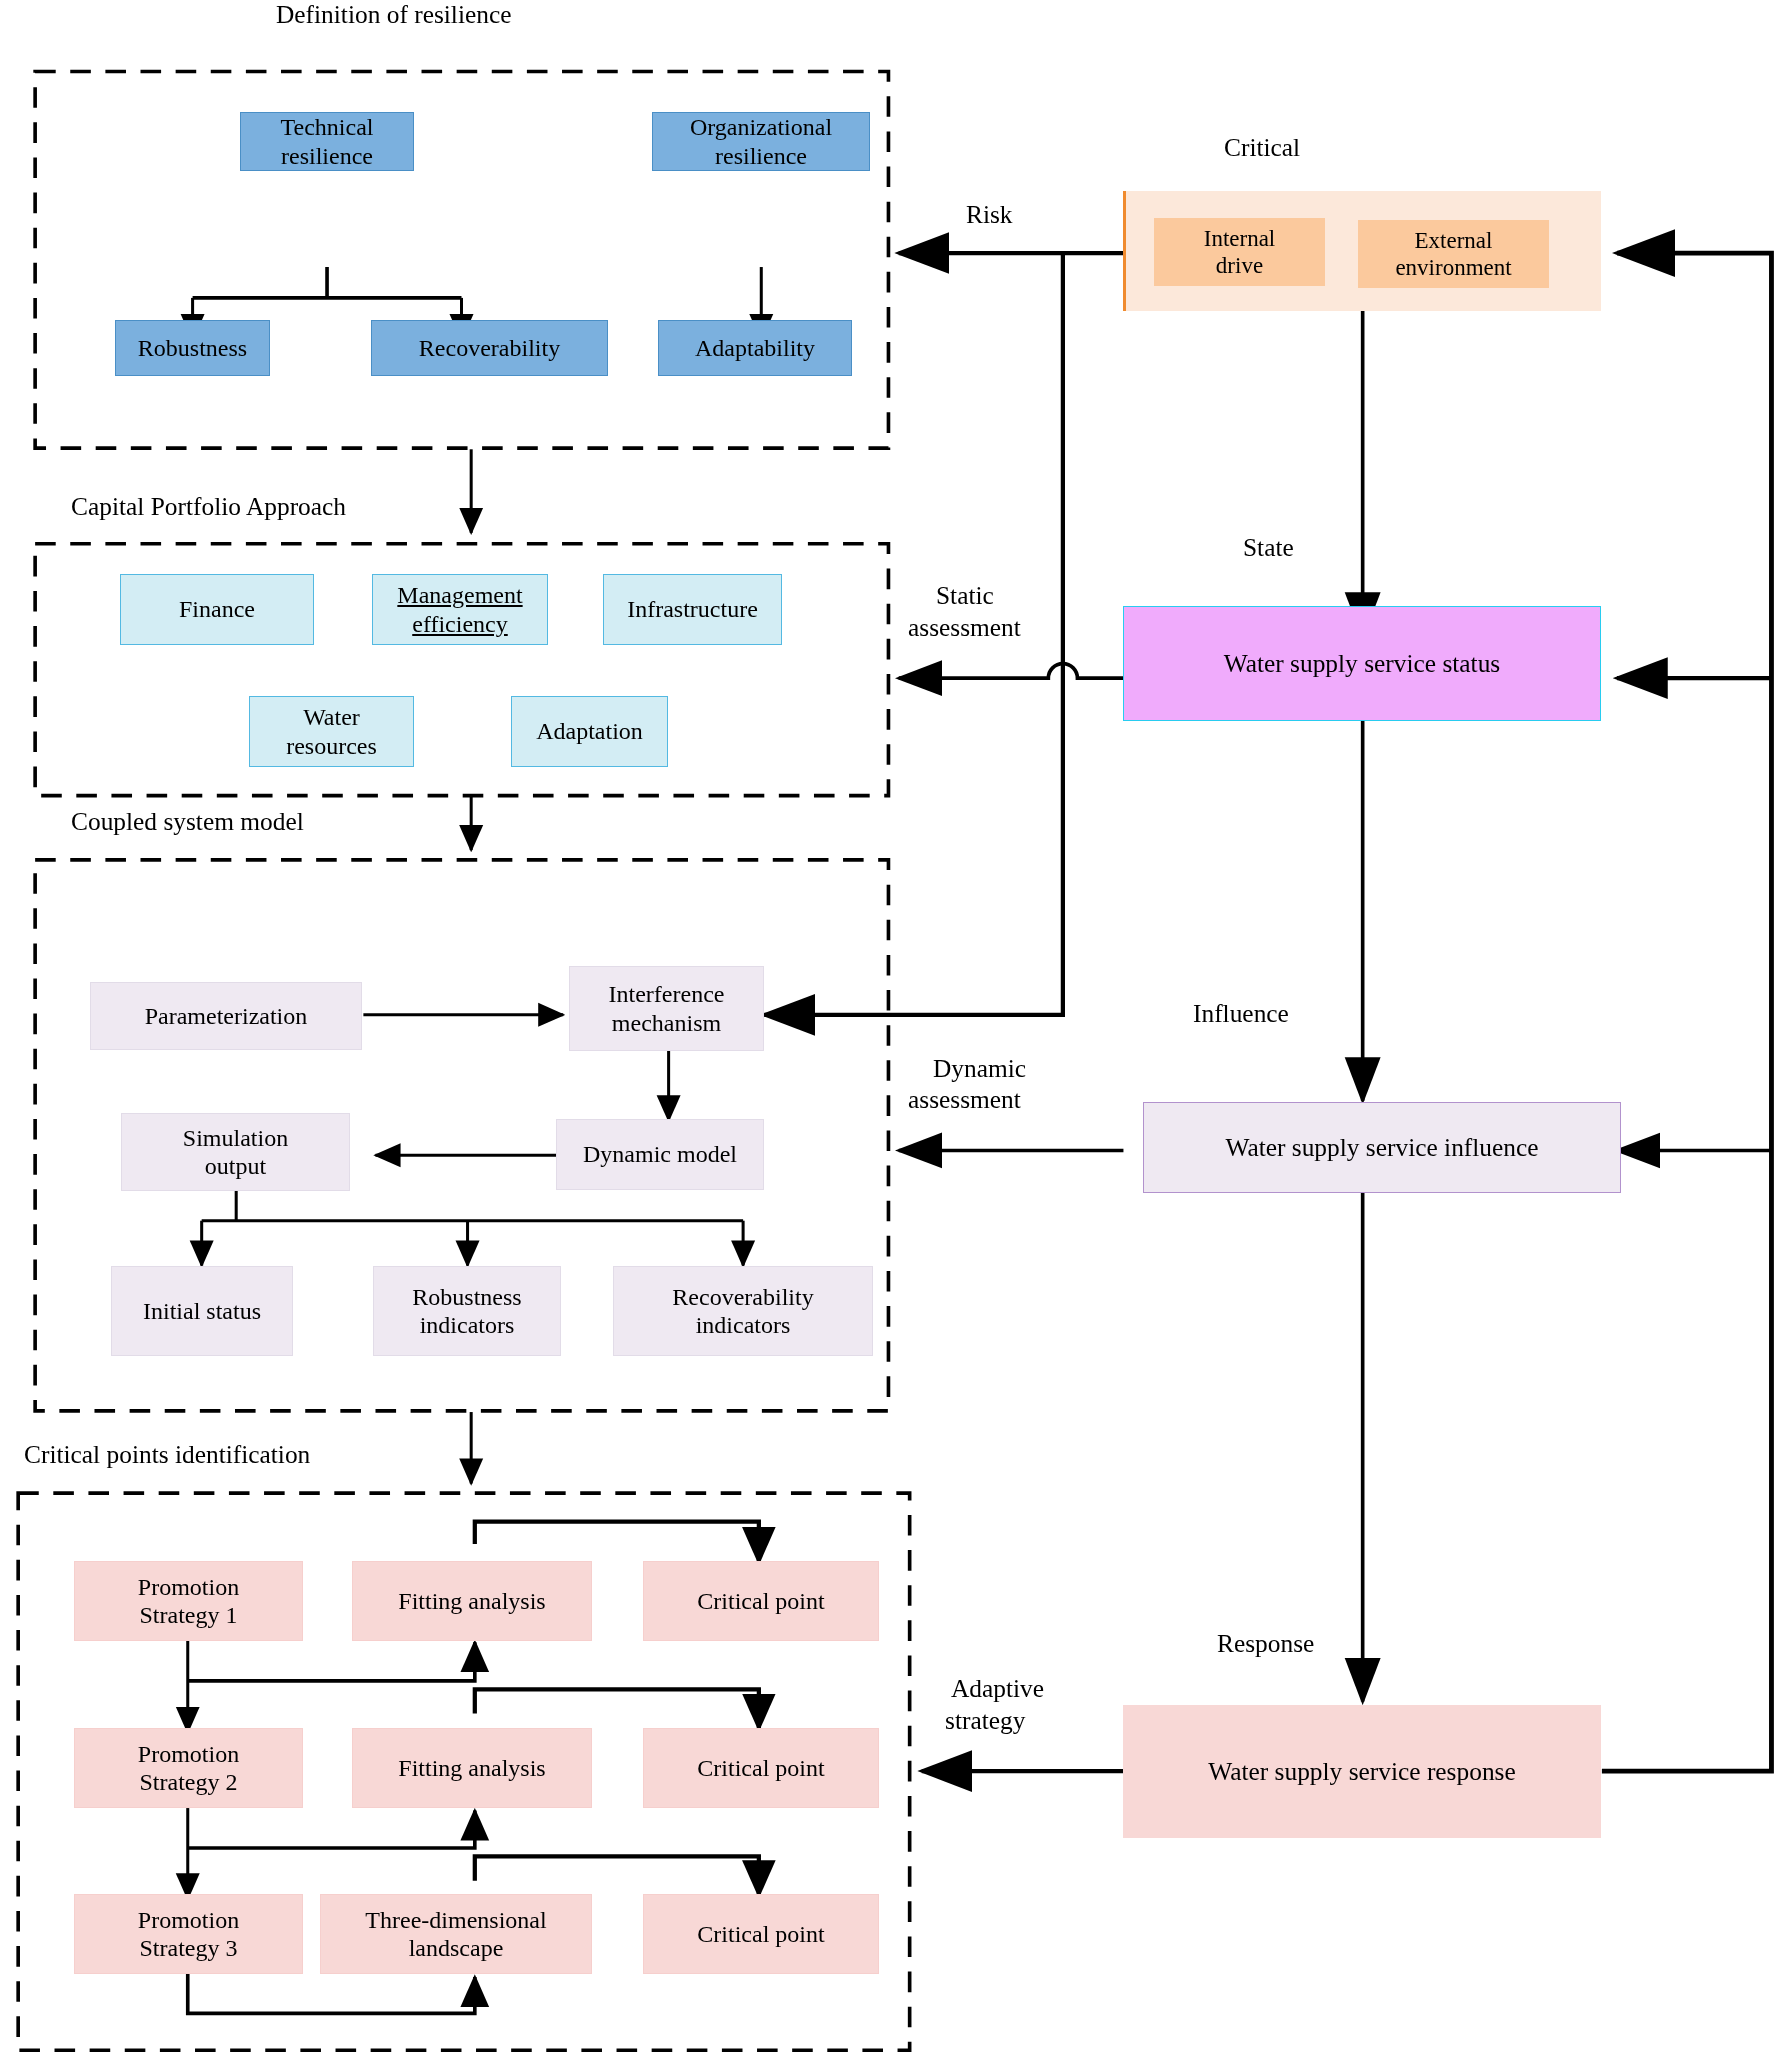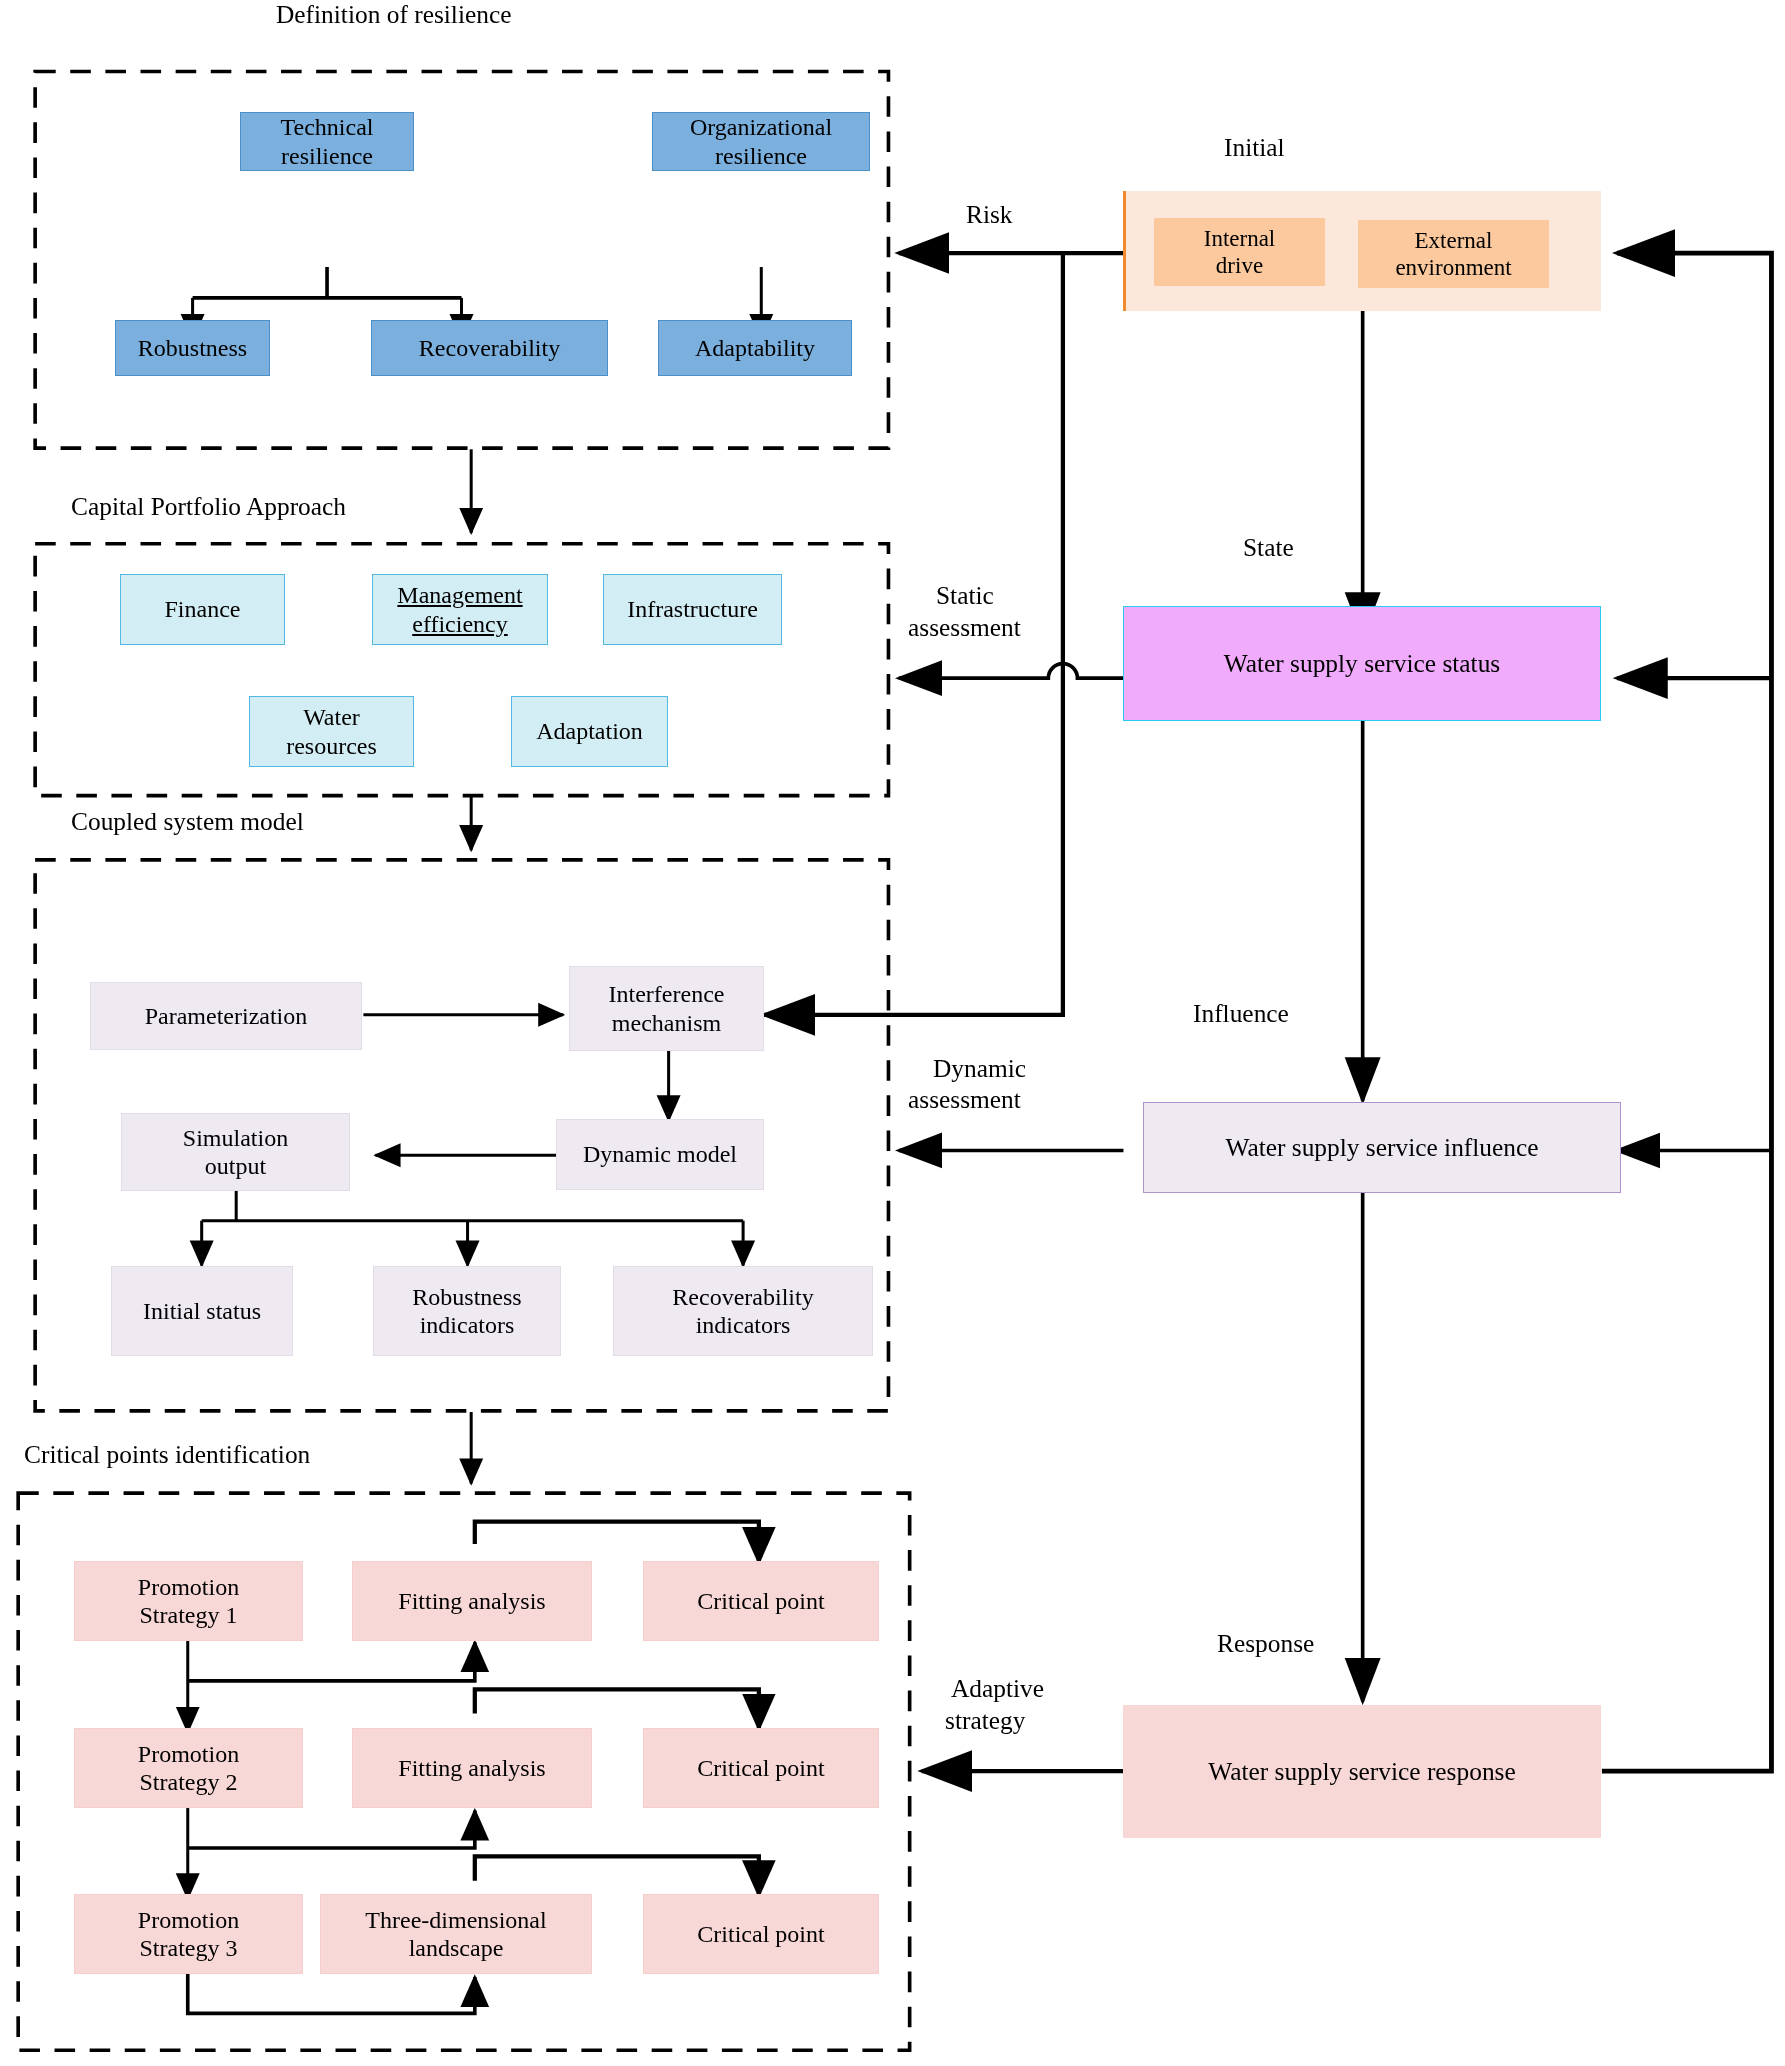--- a/index.html
+++ b/index.html
@@ -109,21 +109,21 @@
       <div>resilience</div>
     </div>
   </div>
 
   <div class="node blue f40" style="left:115px;top:320px;width:155px;height:56px;">Robustness</div>
 
   <div class="node blue f40" style="left:371px;top:320px;width:237px;height:56px;">Recoverability</div>
 
   <div class="node blue f40" style="left:658px;top:320px;width:194px;height:56px;">Adaptability</div>
 
-  <div class="node cyan f40" style="left:120px;top:574px;width:165px;height:71px;">Finance</div>
+  <div class="node cyan f40" style="left:120px;top:574px;width:194px;height:71px;">Finance</div>
 
   <div class="node cyan f40" style="left:372px;top:574px;width:176px;height:71px;text-decoration:underline;">
     <div>
       <div>Management</div>
       <div>efficiency</div>
     </div>
   </div>
 
   <div class="node cyan f40" style="left:603px;top:574px;width:179px;height:71px;">Infrastructure</div>
 
@@ -195,21 +195,21 @@
     </div>
   </div>
   <div class="node pink f40" style="left:320px;top:1894px;width:272px;height:80px;">
     <div>
       <div>Three-dimensional</div>
       <div>landscape</div>
     </div>
   </div>
   <div class="node pink f40" style="left:643px;top:1894px;width:236px;height:80px;">Critical point</div>
 
-  <div class="caption f42" style="left:1224px;top:133px;">Initial</div>
+  <div class="caption f42" style="left:1224px;top:133px;">Critical</div>
 
   <div class="node peach-outer" style="left:1123px;top:191px;width:478px;height:120px;"></div>
   <div class="node peach-inner f38" style="left:1154px;top:218px;width:171px;height:68px;">
     <div>
       <div>Internal</div>
       <div>drive</div>
     </div>
   </div>
   <div class="node peach-inner f38" style="left:1358px;top:220px;width:191px;height:68px;">
     <div>

